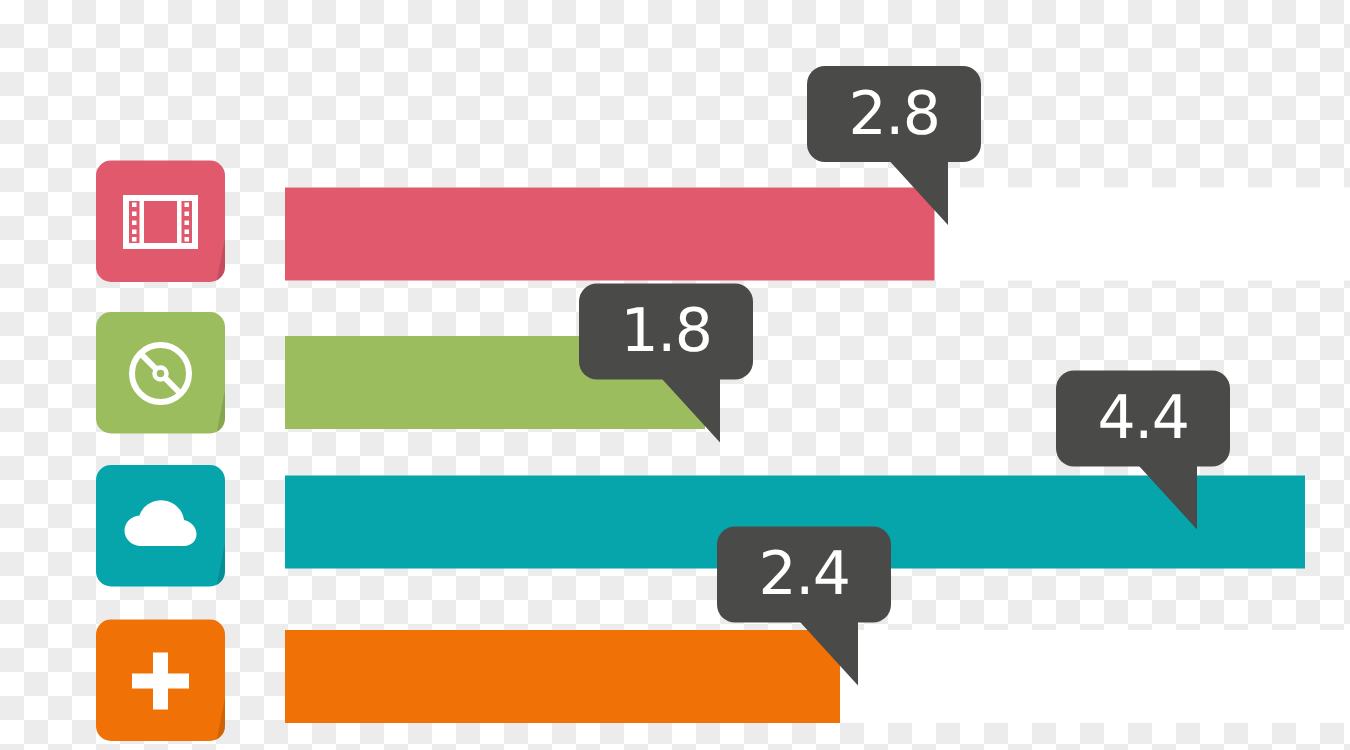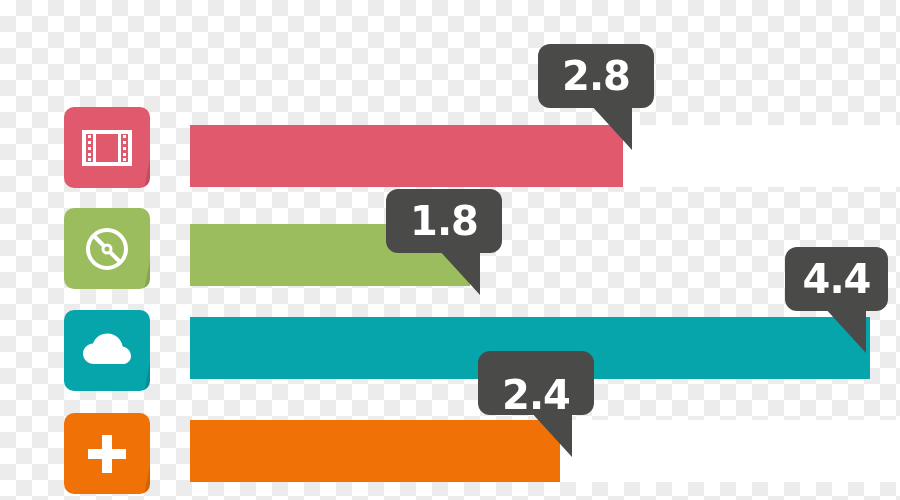--- a/index.html
+++ b/index.html
@@ -81,21 +81,21 @@
     border-radius: 12px;
     display: flex;
     align-items: center;
     justify-content: center;
     padding: 0 22px;
     box-sizing: border-box;
   }
   .callout-value {
     color: #ffffff;
     font-family: "DejaVu Sans", sans-serif;
-    font-weight: bold;
+    font-weight: normal;
     font-size: 40px;
     line-height: 1;
     letter-spacing: -1px;
     white-space: nowrap;
   }
   .callout-tail {
     position: absolute;
     top: 60px;
     right: 22px;
     width: 0;
@@ -173,40 +173,40 @@
 
     <div class="icon-tile" style="left:64px; top:0; background:#06a5ac;">
       <div class="icon-shadow"></div>
       <div class="icon-glyph">
         <svg width="52" height="36" viewBox="0 0 52 36">
           <path fill="#ffffff" d="M13 31c-6 0-11-4.5-11-10.2C2 15.3 6.4 11 12 10.6 14 4.6 19.8 0.5 26.4 0.5c7.8 0 14.3 5.7 15.3 13.1C46.7 14.7 50 18.6 50 23.2 50 27.7 46.3 31 41.7 31z"></path>
         </svg>
       </div>
     </div>
 
-    <div class="callout" style="left:785px; top:-63px; width:103px;">
+    <div class="callout" style="left:704px; top:-63px; width:116px;">
       <span class="callout-value">4.4</span>
       <span class="callout-tail"></span>
     </div>
   </div>
 
   <div class="row" style="top:413px;">
 
     <div class="bar-track" style="left:190px; top:7px; width:710px;"></div>
 
     <div class="bar-fill" style="left:190px; top:7px; width:370px; background:#f07206;"></div>
 
     <div class="icon-tile" style="left:64px; top:0; background:#f07206;">
       <div class="icon-shadow"></div>
       <div class="icon-glyph">
         <svg width="44" height="44" viewBox="0 0 44 44">
           <path fill="#ffffff" d="M17 3h10v14h14v10H27v14H17V27H3V17h14z"></path>
         </svg>
       </div>
     </div>
 
-    <div class="callout" style="left:478px; top:-62px; width:116px;align-items:flex-end;">
+    <div class="callout" style="left:478px; top:-62px; width:116px;">
       <span class="callout-value">2.4</span>
       <span class="callout-tail"></span>
     </div>
   </div>
 
 </div>
 
 </body></html>

